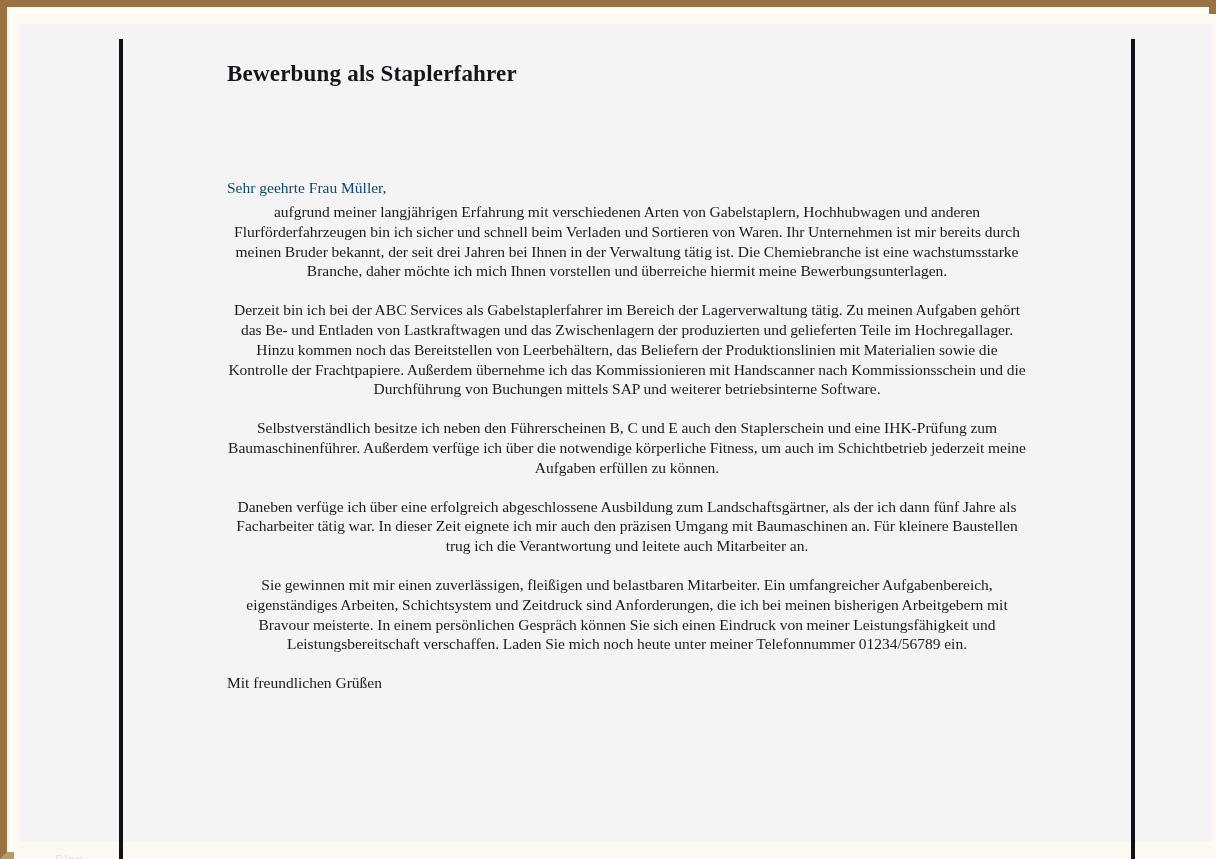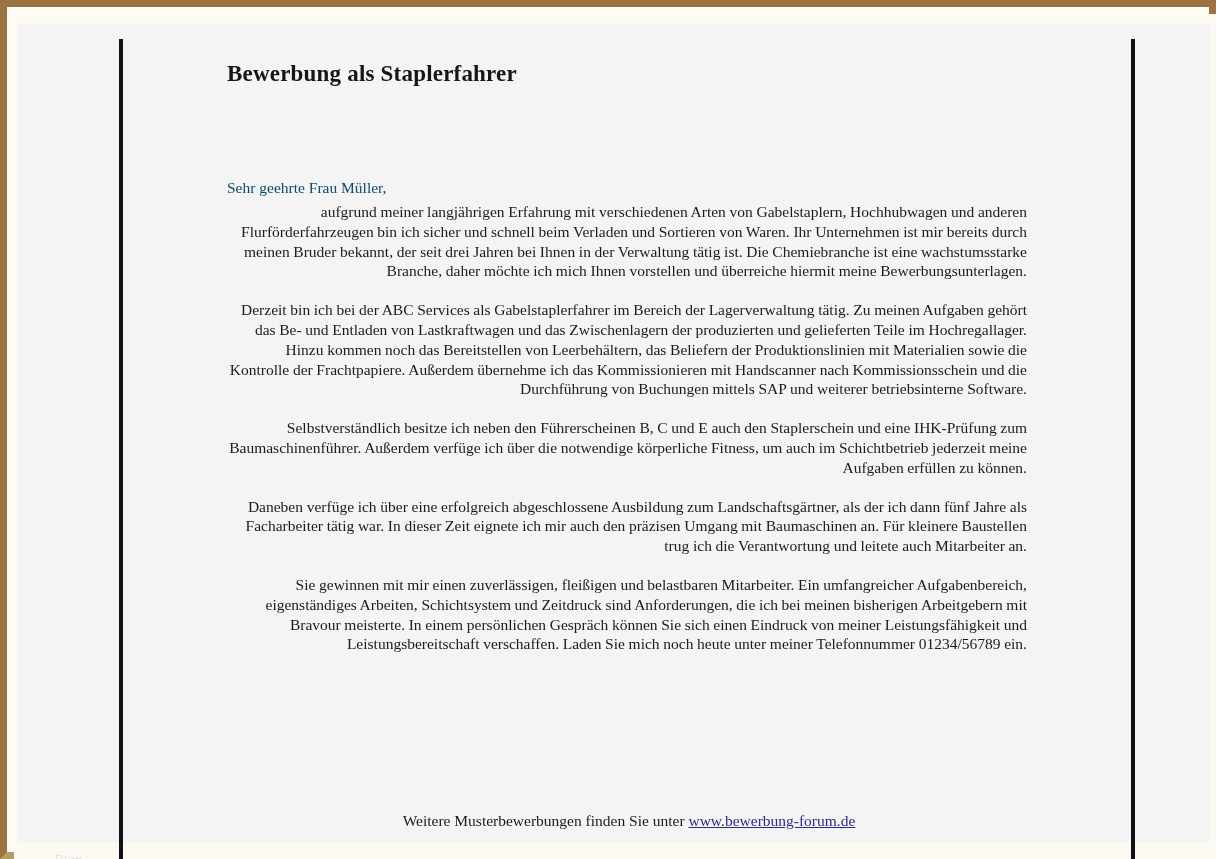--- a/index.html
+++ b/index.html
@@ -92,21 +92,21 @@
     top: 142px;
     left: 0;
     width: 800px;
   }
 
   .para {
     font-size: 15.5px;
     color: #1a1a20;
     line-height: 19.8px;
     margin: 0 0 19px 0;
-    text-align: right;
+    text-align: center;
     word-spacing: -0.2px;
   }
 
   .closing {
     font-size: 15.5px;
     color: #1a1a20;
     line-height: 19.8px;
     margin: 5px 0 0 0;
   }
 
@@ -154,22 +154,22 @@
       <h1 class="doc-title">Bewerbung als Staplerfahrer</h1>
 
       <p class="salutation">Sehr geehrte Frau Müller,</p>
 
       <div class="body-block">
         <p class="para">aufgrund meiner langjährigen Erfahrung mit verschiedenen Arten von Gabelstaplern, Hochhubwagen und anderen Flurförderfahrzeugen bin ich sicher und schnell beim Verladen und Sortieren von Waren. Ihr Unternehmen ist mir bereits durch meinen Bruder bekannt, der seit drei Jahren bei Ihnen in der Verwaltung tätig ist. Die Chemiebranche ist eine wachstumsstarke Branche, daher möchte ich mich Ihnen vorstellen und überreiche hiermit meine Bewerbungsunterlagen.</p>
         <p class="para">Derzeit bin ich bei der ABC Services als Gabelstaplerfahrer im Bereich der Lagerverwaltung tätig.  Zu meinen Aufgaben gehört das Be- und Entladen von Lastkraftwagen und das Zwischenlagern der produzierten und gelieferten Teile im Hochregallager. Hinzu kommen noch das Bereitstellen von Leerbehältern, das Beliefern der Produktionslinien mit Materialien sowie die Kontrolle der Frachtpapiere. Außerdem übernehme ich das Kommissionieren mit Handscanner nach Kommissionsschein und die Durchführung von Buchungen mittels SAP und weiterer betriebsinterne Software.</p>
         <p class="para">Selbstverständlich besitze ich neben den Führerscheinen B, C und E auch den Staplerschein und eine IHK-Prüfung zum Baumaschinenführer. Außerdem verfüge ich über die notwendige körperliche Fitness, um auch im Schichtbetrieb jederzeit meine Aufgaben erfüllen zu können.</p>
         <p class="para">Daneben verfüge ich über eine erfolgreich abgeschlossene Ausbildung zum Landschaftsgärtner, als der ich dann fünf Jahre als Facharbeiter tätig war. In dieser Zeit eignete ich mir auch den präzisen Umgang mit Baumaschinen an. Für kleinere Baustellen trug ich die Verantwortung und leitete auch Mitarbeiter an.</p>
         <p class="para">Sie gewinnen mit mir einen zuverlässigen, fleißigen und belastbaren Mitarbeiter. Ein umfangreicher Aufgabenbereich, eigenständiges Arbeiten, Schichtsystem und Zeitdruck sind Anforderungen, die ich bei meinen bisherigen Arbeitgebern mit Bravour meisterte. In einem persönlichen Gespräch können Sie sich einen Eindruck von meiner Leistungsfähigkeit und Leistungsbereitschaft verschaffen. Laden Sie mich noch heute unter meiner Telefonnummer 01234/56789 ein.</p>
+        <p class="closing">Mit freundlichen Grüßen</p>
       </div>
 
     </div>
 
-    <div class="footer"><span>Weitere Musterbewerbungen finden Sie unter </span><a class="footer-link" href="#">www.bewerbung-forum.de</a></div>
 
     <div class="watermark">Blog</div>
 
   </div>
 </div>
 
 </body></html>

